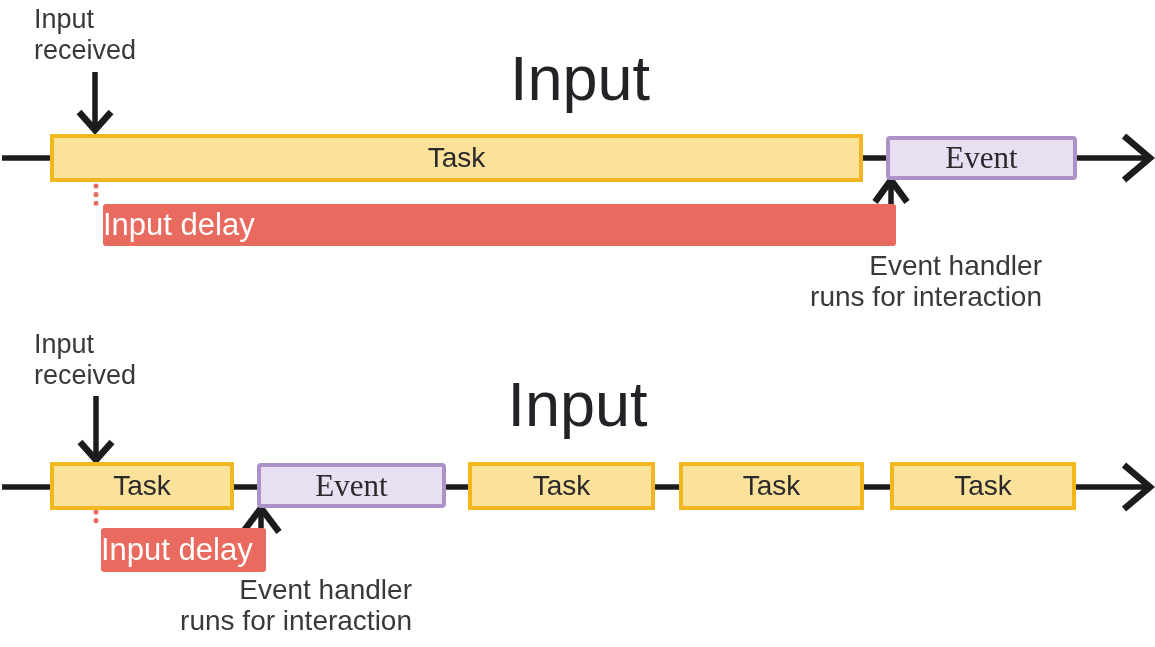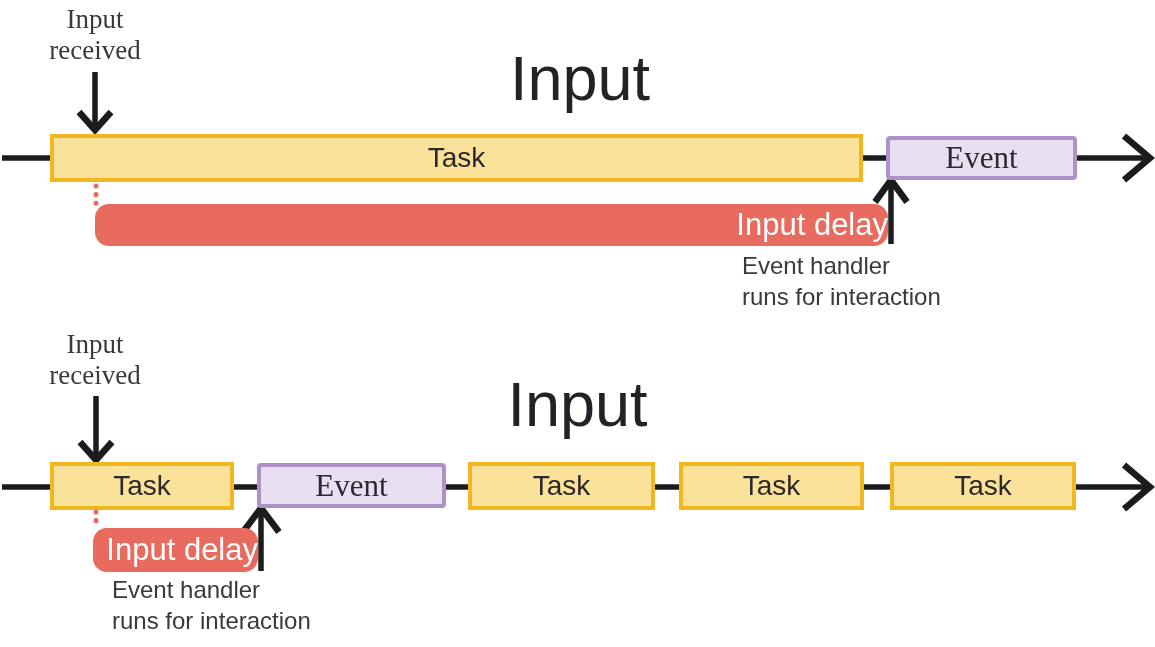--- a/index.html
+++ b/index.html
@@ -45,49 +45,48 @@
     background: var(--event-fill);
     border: 4px solid var(--event-border);
     border-radius: 4px;
     color: var(--box-text);
     font-size: 31px;
     font-family: Liberation Serif, serif;
   }
   .delay {
     position: absolute;
     background: var(--delay-fill);
-    border-radius: 14px;
+    border-radius: 3px;
     color: var(--delay-text);
     font-size: 31px;
     display: flex;
     align-items: center;
-    justify-content: flex-end;
+    justify-content: flex-start;
     white-space: nowrap;
     z-index: 1;
+    margin-left: 8px;
   }
   .iolabel {
     position: absolute;
-    text-align: center;
     font-size: 27px;
     line-height: 31px;
     color: var(--label-text);
     z-index: 1;
-    font-family: Liberation Serif, serif;
   }
   .title {
     position: absolute;
     text-align: center;
     font-size: 63px;
     color: var(--title-text);
     z-index: 1;
   }
   .handler {
     position: absolute;
-    text-align: left;
-    font-size: 24px;
+    text-align: right;
+    font-size: 28px;
     line-height: 31px;
     color: var(--label-text);
     z-index: 2;
   }
 
   
   #b-input-label { left: 34px;  top: 4px;   width: 122px; }
   #b-title       { left: 400px; top: 42px;  width: 360px; }
   #b-task        { left: 50px;  top: 134px; width: 813px; height: 48px; }
   #b-event       { left: 886px; top: 136px; width: 191px; height: 44px; }

